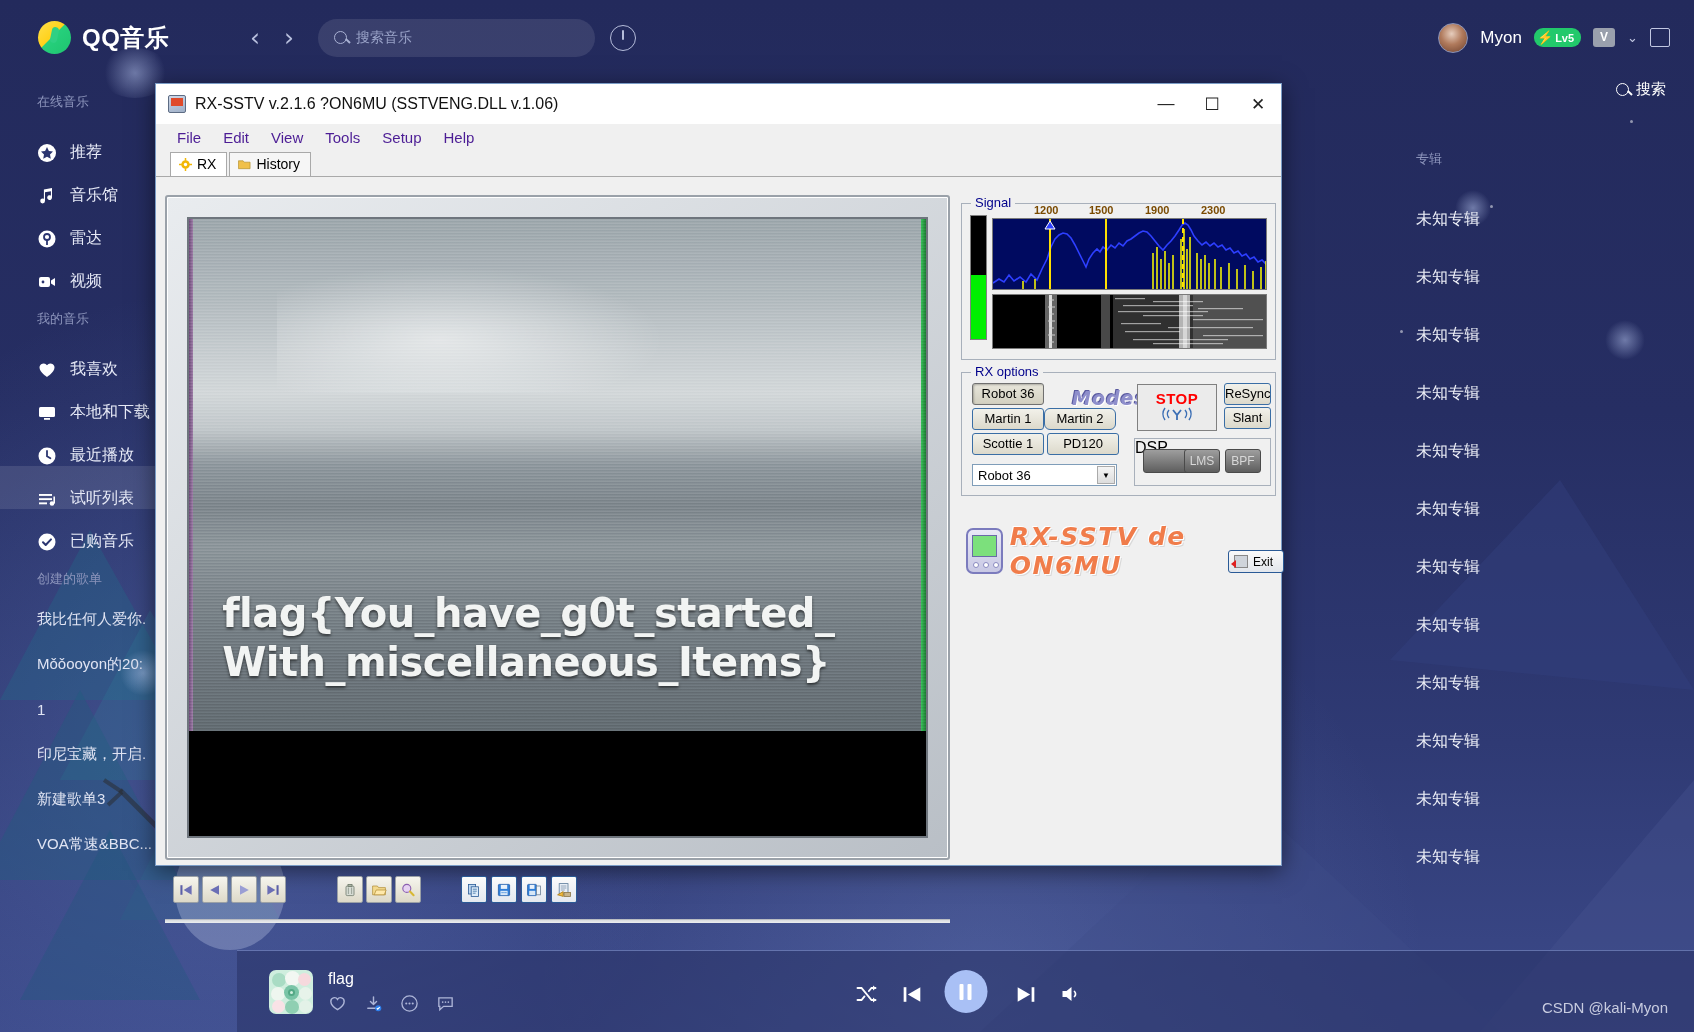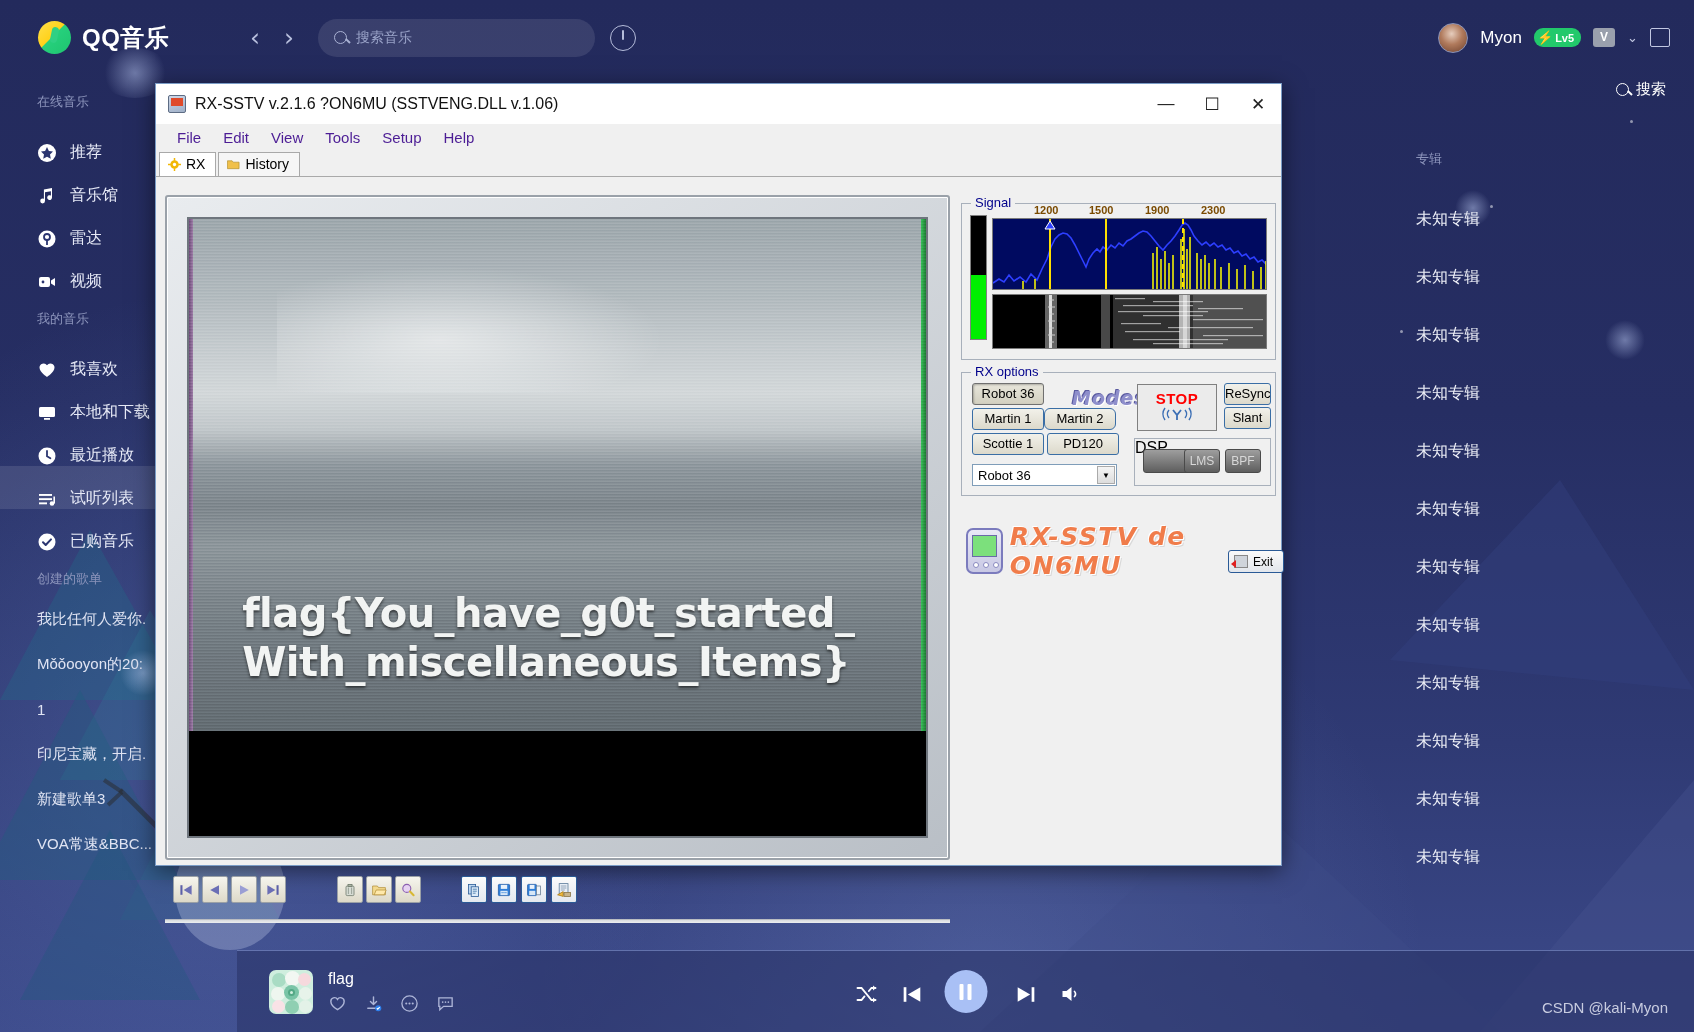--- a/index.html
+++ b/index.html
@@ -134,21 +134,21 @@
   }
   #sstv-icon{ width:18px;height:18px;margin-left:12px;margin-right:9px;
     background:linear-gradient(160deg,#cfd8e8,#9fb0c8); border:1px solid #5d6c84; border-radius:2px;
     position:relative;}
   #sstv-icon:after{content:"";position:absolute;left:2px;top:2px;right:2px;height:8px;background:#e04a2a;}
   #sstv-title-text{ font-size:16px; color:#111; }
   #sstv-wbtns{ margin-left:auto; display:flex; height:40px;}
   .wbtn{ width:46px; height:40px; display:flex; align-items:center; justify-content:center; font-size:17px; color:#222;}
   #sstv-menu{ height:27px; display:flex; align-items:center; gap:0; padding-left:10px; background:#f0f0f0;}
   .mitem{ font-size:15px; color:#4c1d95; padding:3px 11px; cursor:default;}
-  #sstv-tabs{ height:26px; padding-left:3px; display:flex; align-items:flex-end; gap:2px;
+  #sstv-tabs{ height:26px; padding-left:14px; display:flex; align-items:flex-end; gap:2px;
     border-bottom:1px solid #a9a9a9; background:#f0f0f0;}
   .tab{ display:flex;align-items:center;gap:5px; font-size:14px; padding:3px 10px 4px 8px;
      border:1px solid #a9a9a9; border-bottom:none; background:#f6f6f6;}
   .tab.active{ background:#fff; }
   .tabico{width:13px;height:13px;display:inline-block;}
 
   #sstv-body{ position:absolute; left:0; right:0; top:93px; bottom:0; background:#f0f0f0; }
 
   
   #viewer {
@@ -186,21 +186,20 @@
   #sstv-left-edge{ position:absolute; left:0; top:0; width:4px; height:83%;
     background:linear-gradient(90deg,#6f4d7a,#9e7ea8);}
   #sstv-right-edge{ position:absolute; right:0; top:0; width:5px; height:83%;
     background:linear-gradient(90deg,#39c05a,#1f7a33);}
   #sstv-text{
     position:absolute; left:4.5%; top:60%; width:94%;
     font-family:"DejaVu Sans", sans-serif;
     font-weight:bold; font-size:40px; line-height:1.22; color:#f2f4f3;
     text-shadow:0 2px 3px rgba(0,0,0,.55);
     letter-spacing:-0.5px;
-    margin-left:20px;
   }
 
   
   #sstv-toolbar{ position:absolute; left:9px; top:690px; width:785px; height:46px; }
   .tb-grp{ position:absolute; display:flex; gap:3px; }
   .tbtn{
     width:26px;height:27px; border:1px solid #9aa0a6; border-radius:2px;
     background:linear-gradient(180deg,#f6f5ee,#ddd9c8);
     display:flex;align-items:center;justify-content:center;
   }

